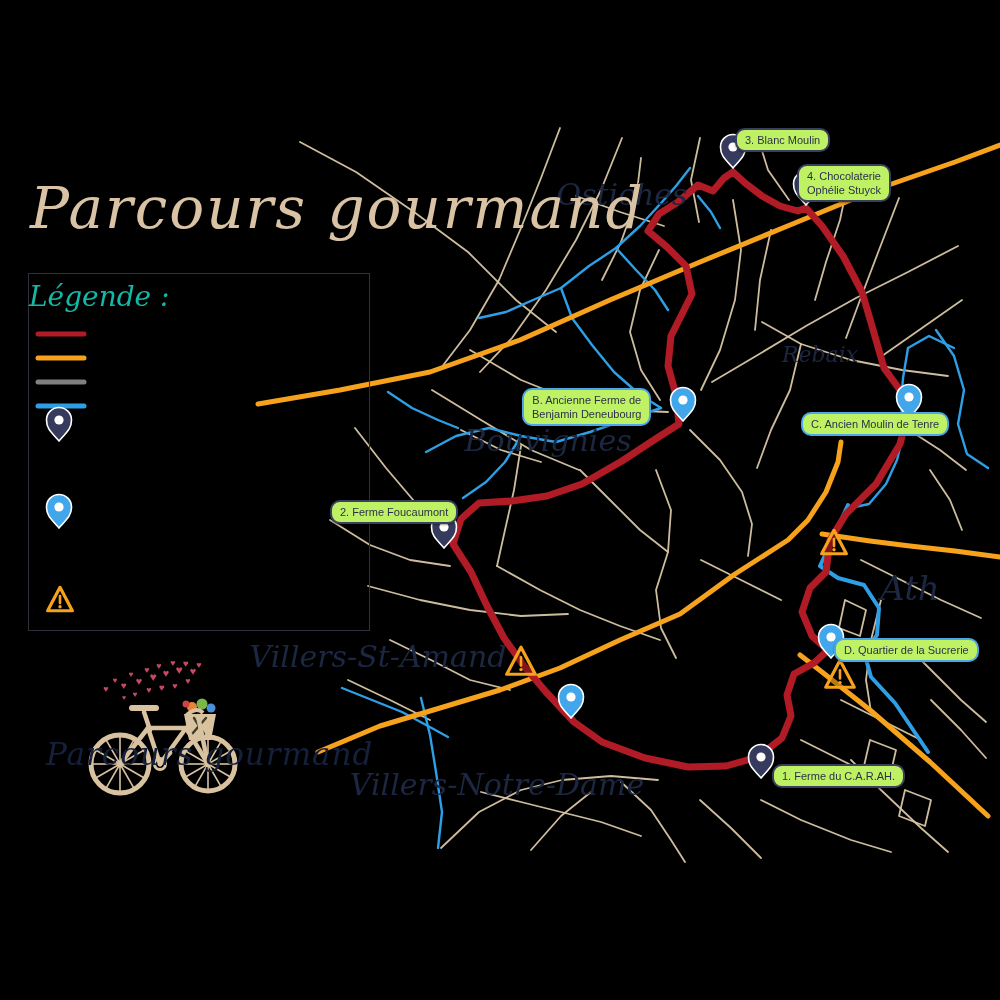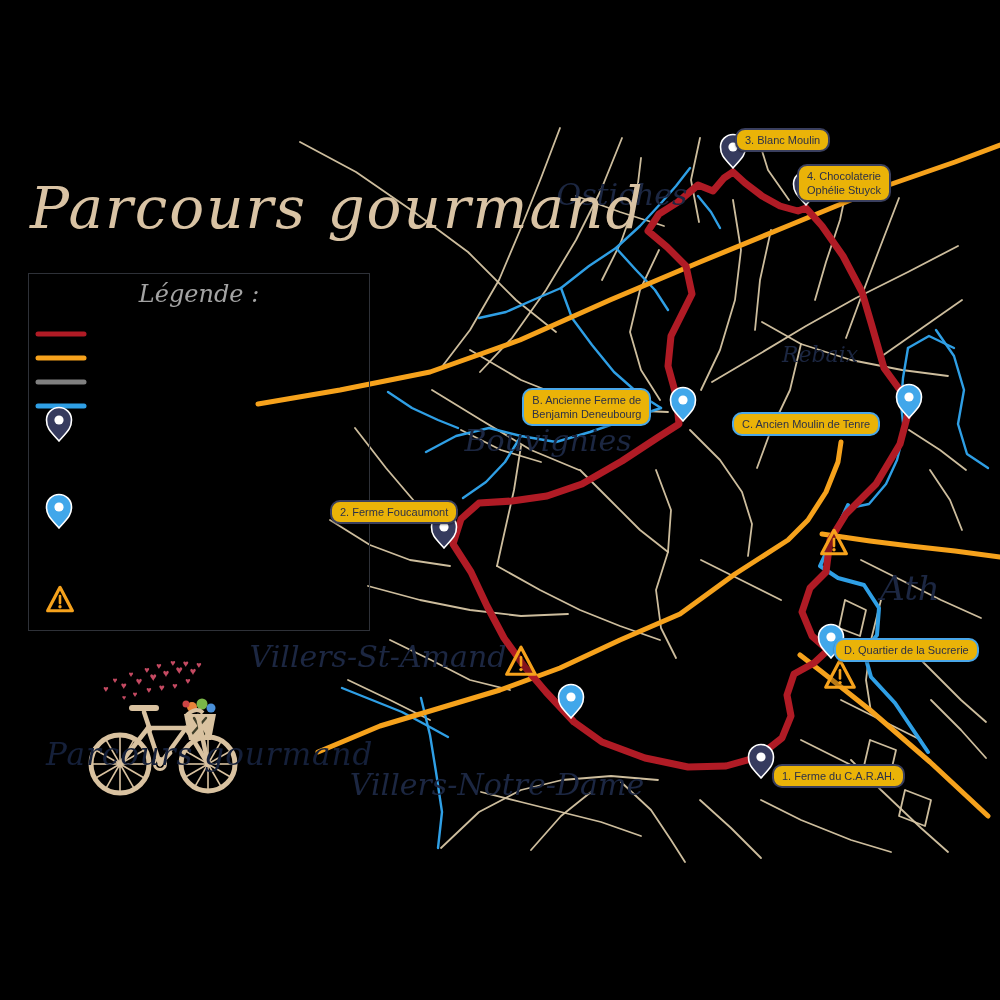--- a/index.html
+++ b/index.html
@@ -4,26 +4,26 @@
 <style>
   html,body{margin:0;padding:0;background:#000;}
   .stage{position:relative;width:1000px;height:1000px;background:#000;overflow:hidden;
          font-family:"Liberation Sans",sans-serif;}
   svg#map-svg{position:absolute;left:0;top:0;z-index:0;}
   .script{font-family:"DejaVu Serif",serif;font-style:italic;}
   .title{position:absolute;left:30px;top:174px;font-size:58px;color:#d9c3a4;
          letter-spacing:2px;z-index:2;}
   .legend-box{position:absolute;left:28px;top:273px;width:340px;height:356px;
               border:1px solid #2e3138;z-index:2;}
-  .legend-title{position:absolute;left:0;right:0;top:6px;text-align:center;
-                font-size:24px;color:#a3a3a3;}
+  .legend-title{position:absolute;left:0;right:0;top:6px;text-align:left;
+                font-size:28px;color:#14b8a6;}
   #place-layer,#poi-layer{position:absolute;inset:0;}
   #place-layer{z-index:1;} #poi-layer{z-index:3;}
   .place{position:absolute;color:#1c2742;transform:translate(-50%,-55%);white-space:nowrap;}
-  .poi-label{position:absolute;background:#eab308;border-radius:10px;padding:3px 8px;
+  .poi-label{position:absolute;background:#bef264;border-radius:10px;padding:3px 8px;
              font-size:11px;line-height:14px;color:#2b3048;text-align:center;
              white-space:nowrap;box-shadow:0 1px 2px rgba(0,0,0,.4);}
   .poi-label.navy{border:2px solid #3a3f5e;}
   .poi-label.blue{border:2px solid #4aa7e9;}
   .logo-text{position:absolute;left:46px;top:736px;font-size:31px;color:#15203a;
              letter-spacing:1px;z-index:2;}
 </style>
 </head>
 <body>
 
@@ -262,21 +262,21 @@
         <div>3. Blanc Moulin</div>
       </div>
       <div class="poi-label navy" style="left: 797px; top: 164px;">
         <div>4. Chocolaterie</div>
         <div>Ophélie Stuyck</div>
       </div>
       <div class="poi-label blue" style="left: 522px; top: 388px;">
         <div>B. Ancienne Ferme de</div>
         <div>Benjamin Deneubourg</div>
       </div>
-      <div class="poi-label blue" style="left: 732px; top: 412px;">
+      <div class="poi-label blue" style="left: 801px; top: 412px;">
         <div>C. Ancien Moulin de Tenre</div>
       </div>
       <div class="poi-label blue" style="left: 834px; top: 629px; margin-top: 9px;">
         <div>D. Quartier de la Sucrerie</div>
       </div>
     </div>
 
   <div class="logo-text script">Parcours gourmand</div>
 </div>
 

